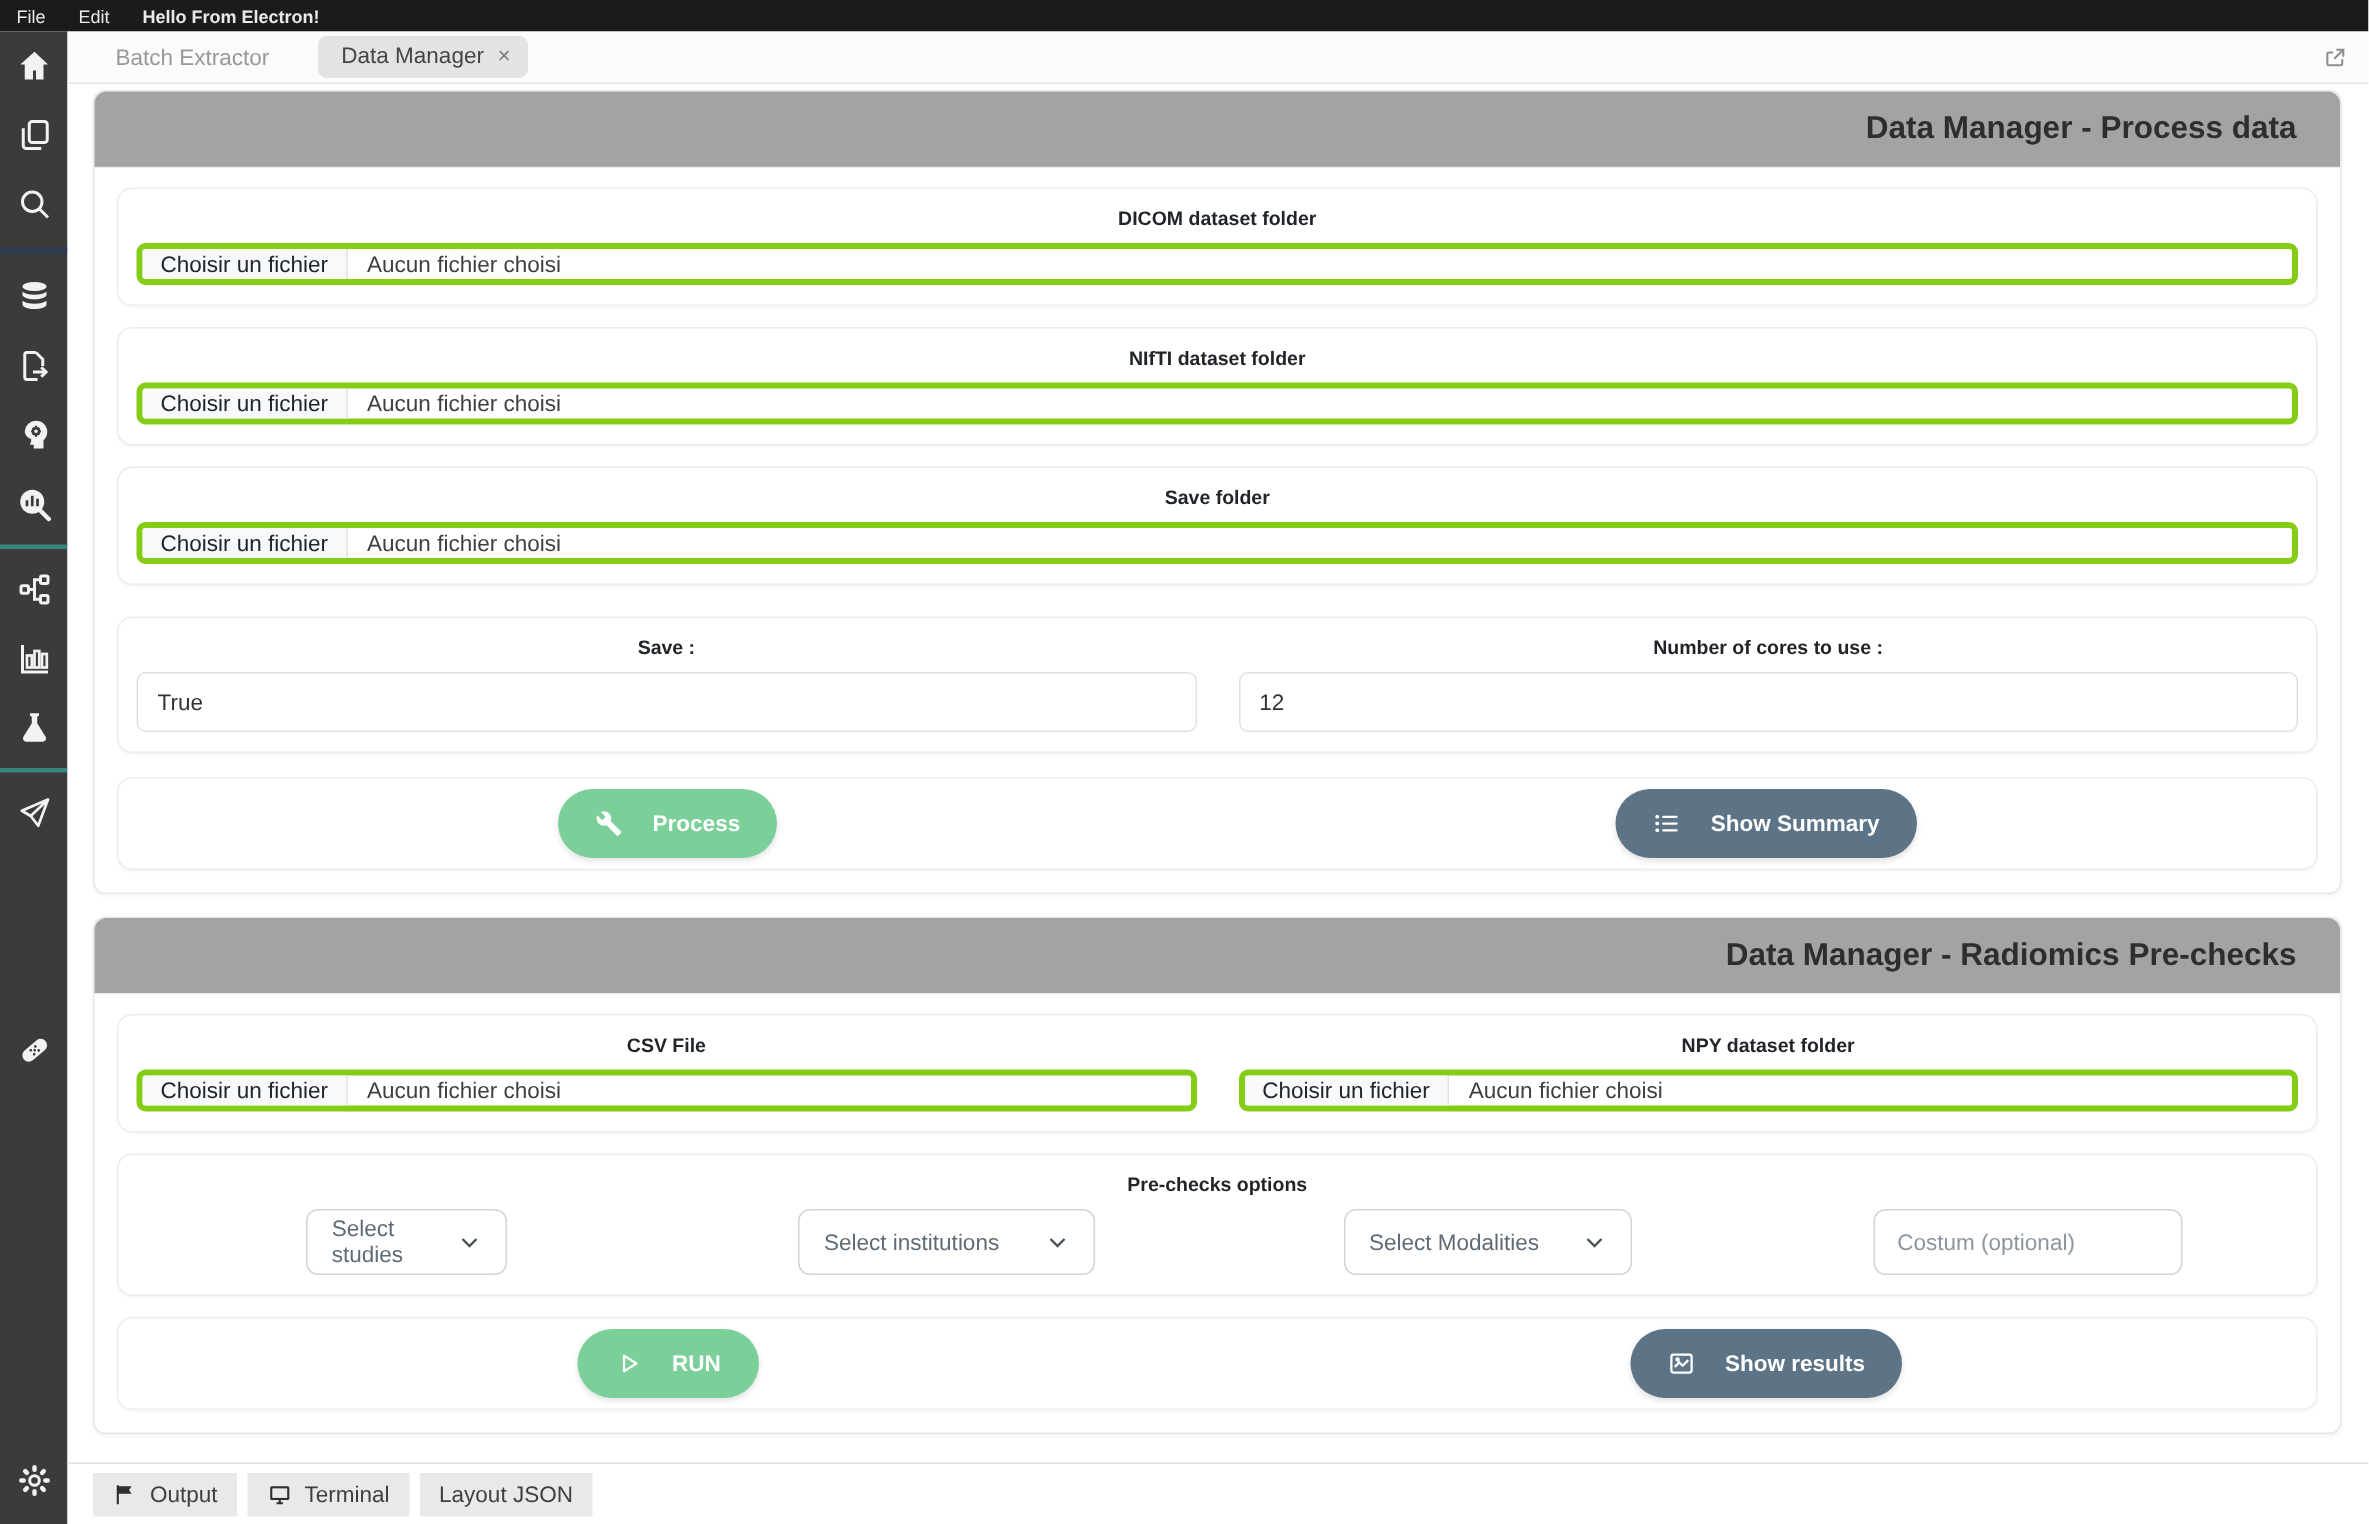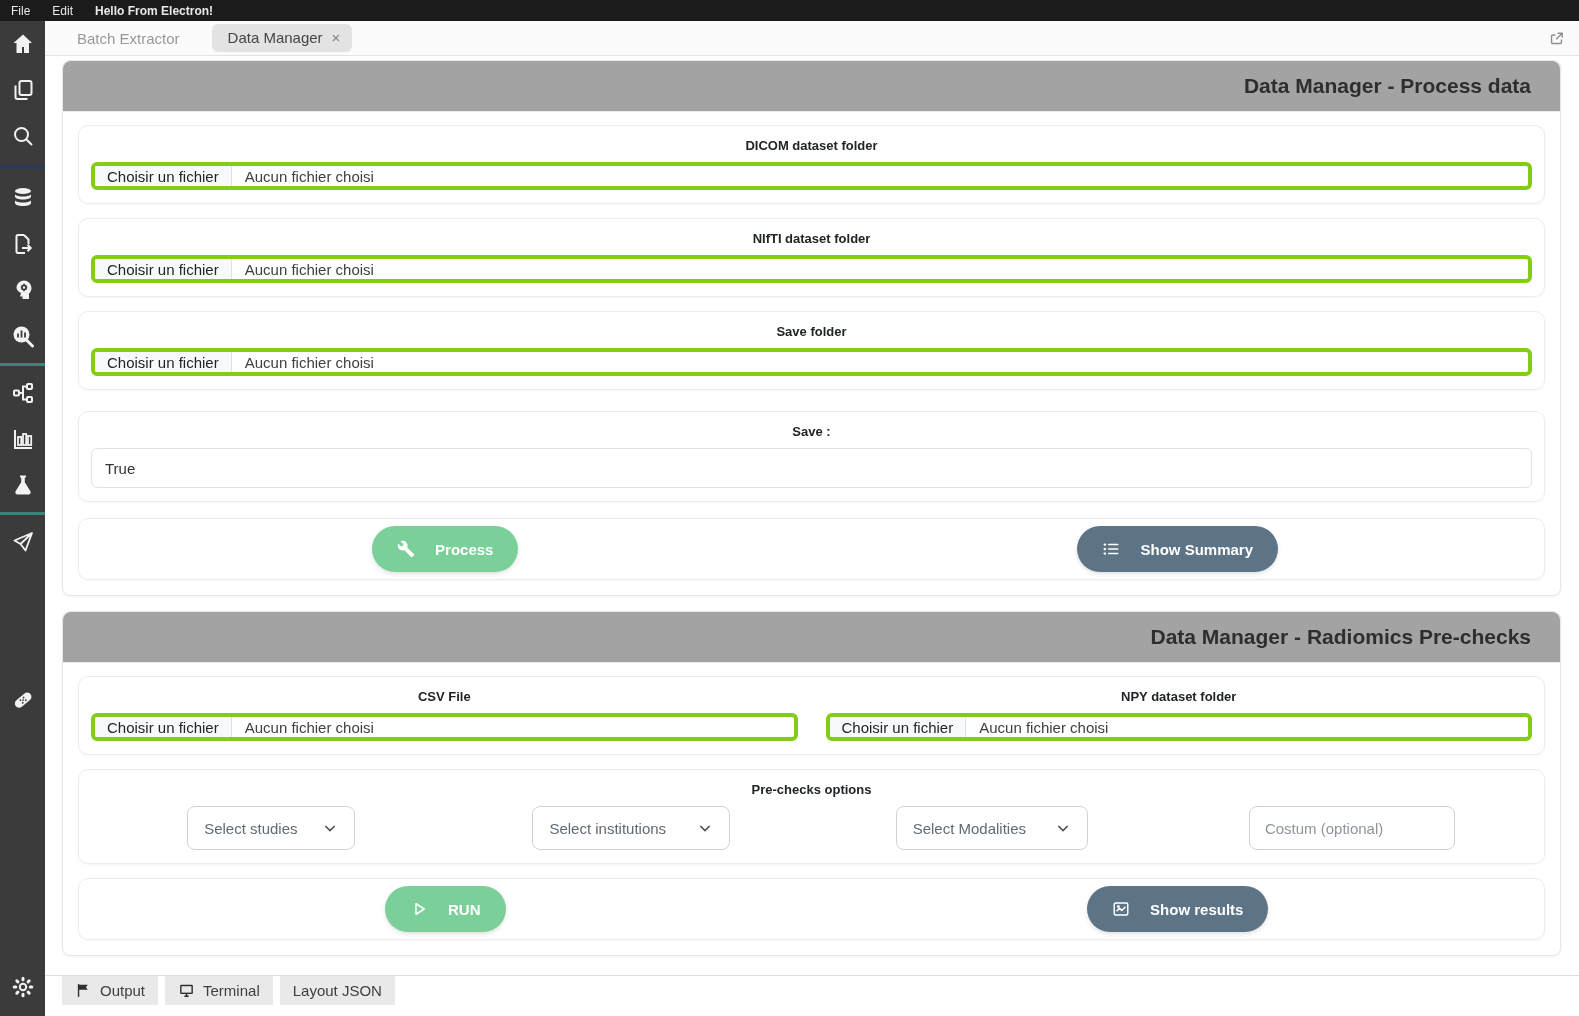--- a/index.html
+++ b/index.html
@@ -80,33 +80,33 @@
     font-size:15px; font-weight:bold; color:#fff; display:flex; align-items:center;
     gap:20px; cursor:pointer; box-shadow:0 2px 4px rgba(0,0,0,.12);
     font-family:"Liberation Sans","DejaVu Sans",sans-serif; }
   .pill-btn svg { width:18px; height:18px; }
   .btn-green { background:#7bd09a; }
   .btn-slate { background:#5d7486; }
 
   
   .opts-row { display:flex; margin-top:2px; }
   .opt-cell { flex:1; display:flex; justify-content:center; }
-  .select { width:168px; height:44px; border:1px solid #ced4da; border-radius:8px;
+  .select { width:134px; height:44px; border:1px solid #ced4da; border-radius:8px;
     display:flex; align-items:center; justify-content:space-between;
     padding:0 16px; color:#5f6b76; font-size:15px; cursor:pointer; background:#fff; }
   .select.w2 { width:198px; } .select.w3 { width:192px; }
   .select svg { width:16px; height:16px; color:#495057; flex-shrink:0; margin-left:10px; }
   .opt-input { width:206px; height:44px; border:1px solid #ced4da; border-radius:8px;
     padding:0 15px; font-size:15px; color:#333; outline:none;
     font-family:"Liberation Sans","DejaVu Sans",sans-serif; }
   .opt-input::placeholder { color:#8d959e; }
 
   
   .bottombar { height:41px; border-top:1px solid #e0e0e0; background:#fff;
-    display:flex; align-items:flex-start; padding:0 17px; gap:7px; }
+    display:flex; align-items:center; padding:0 17px; gap:7px; }
   .bottom-tab { background:#e9e9e9; color:#3f3f3f; font-size:15px;
     padding:6px 13px; display:flex; align-items:center; gap:8px; cursor:pointer; }
   .bottom-tab svg { width:17px; height:17px; }
 </style>
 </head>
 <body>
 
 <div class="menubar">
   <span>File</span>
   <span>Edit</span>
@@ -265,20 +265,24 @@
               <span class="file-btn">Choisir un fichier</span>
               <span class="file-name">Aucun fichier choisi</span>
             </div>
           </div>
 
           <div class="box" style="margin-top:21px;">
             <div class="two-col">
               <div class="col">
                 <div class="box-label">Save :</div>
                 <input class="text-input" type="text" value="True" style="">
+              </div>
+              <div class="col">
+                <div class="box-label">Number of cores to use :</div>
+                <input class="text-input" type="text" value="12" style="">
               </div>
             </div>
           </div>
 
           <div class="box btn-row" style="margin-top:16px;">
             <div class="col">
               <button class="pill-btn btn-green">
                 <svg viewBox="0 0 24 24" fill="#fff">
                     <path d="M22.7 19l-9.1-9.1c.9-2.3.4-5-1.5-6.9-2-2-5-2.4-7.4-1.3L9 6 6 9 1.6 4.7C.4 7.1.9 10.1 2.9 12.1c1.9 1.9 4.6 2.4 6.9 1.5l9.1 9.1c.4.4 1 .4 1.4 0l2.3-2.3c.5-.4.5-1.1.1-1.4z"></path>
                   </svg>

